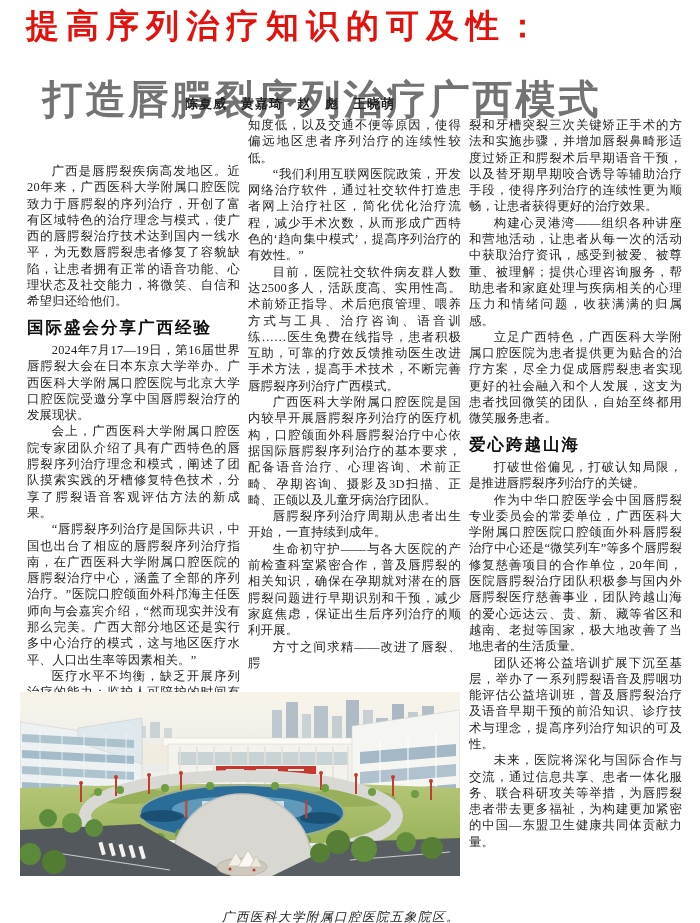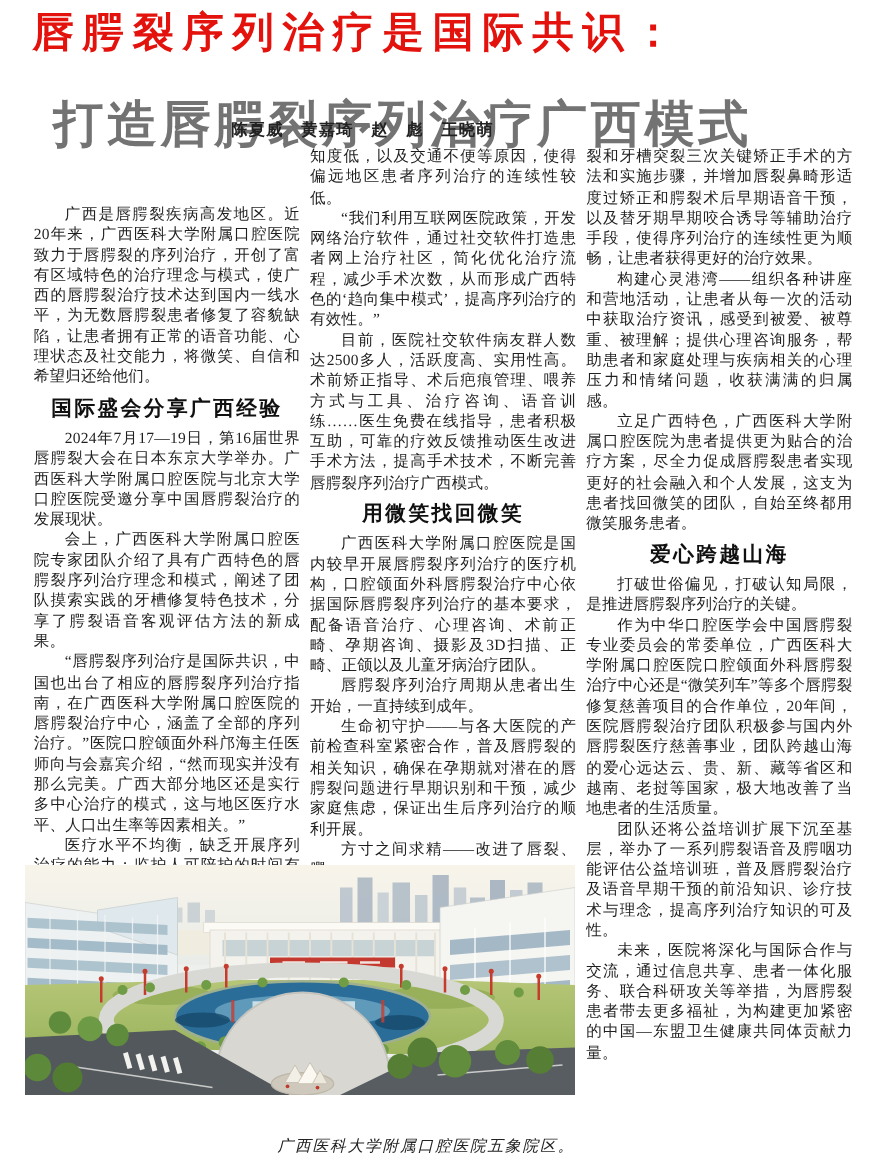--- a/index.html
+++ b/index.html
@@ -25,54 +25,53 @@
   .col{
     position:absolute;top:117px;width:213px;
     font-size:12.4px;line-height:16.3px;text-align:justify;letter-spacing:.2px;
   }
   .col-1{left:27px;margin-top:46px;}
   .col-2{left:248px;}
   .col-3{left:469px;}
   .para{margin:0;text-indent:2em;}
   .para.cont{text-indent:0;}
   h2.sec{
-    margin:9px 0 7px;text-align:center;
+    margin:9px 0 7px;
     font-size:16.5px;font-weight:bold;letter-spacing:2px;color:#101010;
     font-family:"Liberation Sans","DejaVu Sans",sans-serif;
   }
   .photo{
     position:absolute;left:20px;top:692px;width:440px;height:184px;
     overflow:hidden;background:#eef0ee;
   }
   .photo svg{display:block;width:100%;height:100%;}
   .caption{
     position:absolute;left:20px;top:880px;width:440px;text-align:right;
     font-size:12.5px;letter-spacing:1.5px;color:#222;font-style:italic;margin-top:29px;
   }
 </style>
 </head>
 <body>
 
-<div class="kicker">唇腭裂序列治疗是国际共识：</div>
+<div class="kicker">提高序列治疗知识的可及性：</div>
 <h1 class="main-title">打造唇腭裂序列治疗广西模式</h1>
 <div class="byline">陈夏威　黄嘉琦　赵　彪　王晓萌</div>
 
 <div class="col col-1">
     <p class="para">广西是唇腭裂疾病高发地区。近20年来，广西医科大学附属口腔医院致力于唇腭裂的序列治疗，开创了富有区域特色的治疗理念与模式，使广西的唇腭裂治疗技术达到国内一线水平，为无数唇腭裂患者修复了容貌缺陷，让患者拥有正常的语音功能、心理状态及社交能力，将微笑、自信和希望归还给他们。</p>
     <h2 class="sec">国际盛会分享广西经验</h2>
     <p class="para">2024年7月17—19日，第16届世界唇腭裂大会在日本东京大学举办。广西医科大学附属口腔医院与北京大学口腔医院受邀分享中国唇腭裂治疗的发展现状。</p>
     <p class="para">会上，广西医科大学附属口腔医院专家团队介绍了具有广西特色的唇腭裂序列治疗理念和模式，阐述了团队摸索实践的牙槽修复特色技术，分享了腭裂语音客观评估方法的新成果。</p>
     <p class="para">“唇腭裂序列治疗是国际共识，中国也出台了相应的唇腭裂序列治疗指南，在广西医科大学附属口腔医院的唇腭裂治疗中心，涵盖了全部的序列治疗。”医院口腔颌面外科邝海主任医师向与会嘉宾介绍，“然而现实并没有那么完美。广西大部分地区还是实行多中心治疗的模式，这与地区医疗水平、人口出生率等因素相关。”</p>
     <p class="para">医疗水平不均衡，缺乏开展序列治疗的能力；监护人可陪护的时间有限、经济状况有限、对唇腭裂序列治疗的认</p>
   </div>
 <div class="col col-2">
     <p class="para cont">知度低，以及交通不便等原因，使得偏远地区患者序列治疗的连续性较低。</p>
     <p class="para">“我们利用互联网医院政策，开发网络治疗软件，通过社交软件打造患者网上治疗社区，简化优化治疗流程，减少手术次数，从而形成广西特色的‘趋向集中模式’，提高序列治疗的有效性。”</p>
     <p class="para">目前，医院社交软件病友群人数达2500多人，活跃度高、实用性高。术前矫正指导、术后疤痕管理、喂养方式与工具、治疗咨询、语音训练……医生免费在线指导，患者积极互助，可靠的疗效反馈推动医生改进手术方法，提高手术技术，不断完善唇腭裂序列治疗广西模式。</p>
-    <h2 class="sec">用微笑找回微笑</h2>
     <p class="para">广西医科大学附属口腔医院是国内较早开展唇腭裂序列治疗的医疗机构，口腔颌面外科唇腭裂治疗中心依据国际唇腭裂序列治疗的基本要求，配备语音治疗、心理咨询、术前正畸、孕期咨询、摄影及3D扫描、正畸、正颌以及儿童牙病治疗团队。</p>
     <p class="para">唇腭裂序列治疗周期从患者出生开始，一直持续到成年。</p>
     <p class="para">生命初守护——与各大医院的产前检查科室紧密合作，普及唇腭裂的相关知识，确保在孕期就对潜在的唇腭裂问题进行早期识别和干预，减少家庭焦虑，保证出生后序列治疗的顺利开展。</p>
     <p class="para">方寸之间求精——改进了唇裂、腭</p>
   </div>
 <div class="col col-3">
     <p class="para cont">裂和牙槽突裂三次关键矫正手术的方法和实施步骤，并增加唇裂鼻畸形适度过矫正和腭裂术后早期语音干预，以及替牙期早期咬合诱导等辅助治疗手段，使得序列治疗的连续性更为顺畅，让患者获得更好的治疗效果。</p>
     <p class="para">构建心灵港湾——组织各种讲座和营地活动，让患者从每一次的活动中获取治疗资讯，感受到被爱、被尊重、被理解；提供心理咨询服务，帮助患者和家庭处理与疾病相关的心理压力和情绪问题，收获满满的归属感。</p>
     <p class="para">立足广西特色，广西医科大学附属口腔医院为患者提供更为贴合的治疗方案，尽全力促成唇腭裂患者实现更好的社会融入和个人发展，这支为患者找回微笑的团队，自始至终都用微笑服务患者。</p>
     <h2 class="sec">爱心跨越山海</h2>

